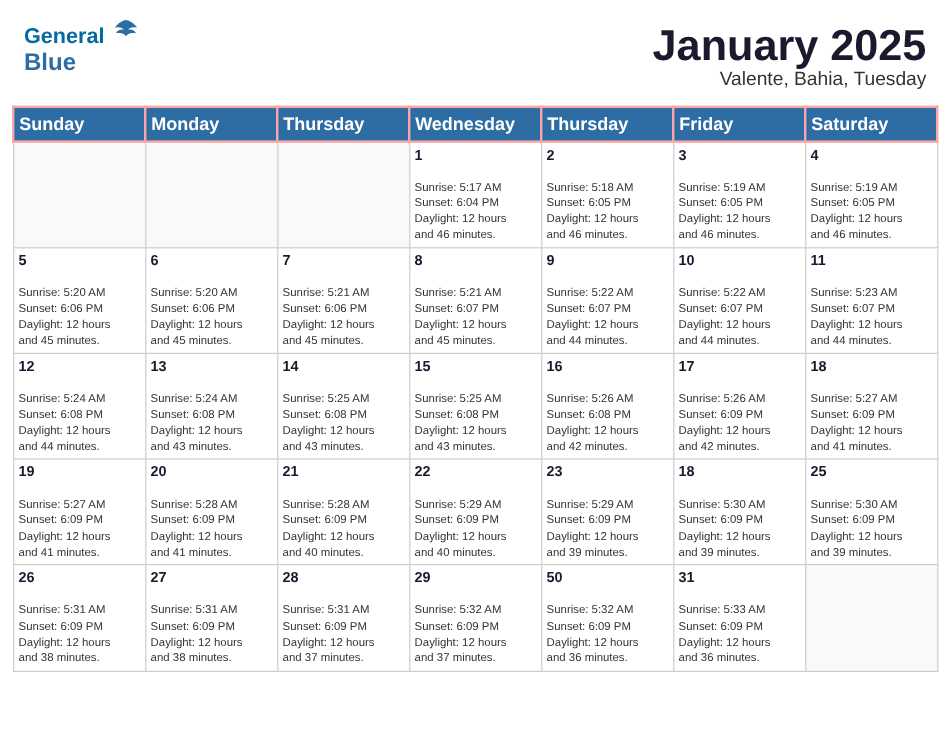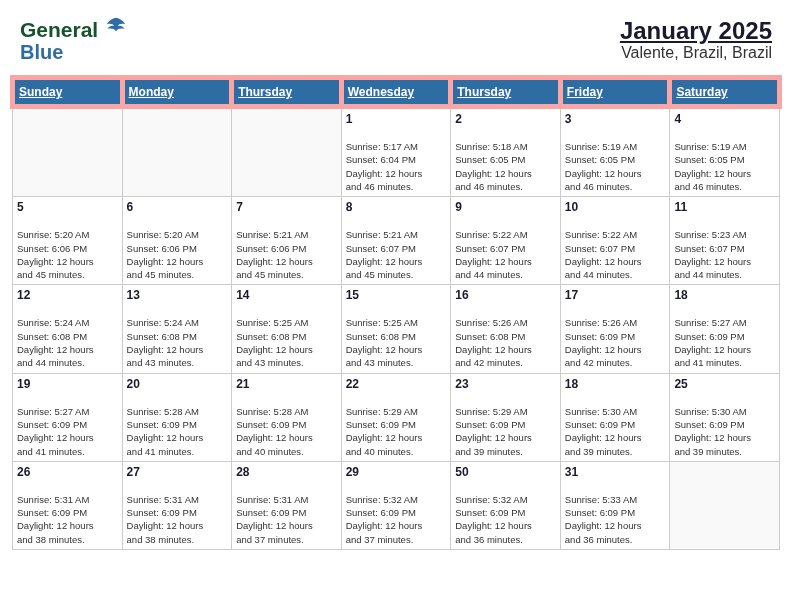--- a/index.html
+++ b/index.html
@@ -20,63 +20,61 @@
     .logo {
       display: flex;
       align-items: center;
     }
     .logo-text {
       display: flex;
       flex-direction: column;
       line-height: 1.1;
     }
     .logo-general {
-      font-size: 21px;
-      font-weight: bold;
-      color: #14532d;
+      font-size: 18px;
+      font-weight: bold;
+      color: #0369a1;
     }
     .logo-blue {
       font-size: 20px;
       font-weight: bold;
       color: #2e6da4;
     }
     .logo-icon {
       width: 22px;
       height: 22px;
       margin-left: 2px;
       margin-top: -4px;
     }
     .title-block {
       text-align: right;
     }
     .month-year {
-      font-size: 24px;
+      font-size: 36px;
       font-weight: bold;
       color: #1a1a2e;
       line-height: 1.1;
-      text-decoration: underline;
     }
     .location {
       font-size: 16px;
       color: #333;
     }
     .calendar {
       width: 100%;
       border-collapse: collapse;
       border: 1px solid #ccc;
     }
     .calendar th {
       background-color: #2e6da4;
       color: #fff;
-      font-size: 12px;
+      font-size: 15px;
       font-weight: bold;
       padding: 5px 4px;
       text-align: left;
-      border: 5px solid #fca5a5;
-      text-decoration: underline;
+      border: 2px solid #fca5a5;
     }
     .calendar td {
       vertical-align: top;
       border: 1px solid #ccc;
       padding: 3px 4px;
       width: calc(100% / 7);
       min-height: 80px;
       font-size: 10px;
       color: #333;
       background: #fff;
@@ -107,21 +105,21 @@
         <span class="logo-general">General</span>
         <svg class="logo-icon" viewBox="0 0 24 24">
           <path d="M12 3 C14 3, 20 6, 22 10 C18 9, 15 10, 14 12 C16 11, 20 12, 21 15 C17 14, 13 15, 12 18 C11 15, 7 14, 3 15 C4 12, 8 11, 10 12 C9 10, 6 9, 2 10 C4 6, 10 3, 12 3Z" fill="#2e6da4"></path>
         </svg>
       </span>
       <span class="logo-blue">Blue</span>
     </div>
   </div>
   <div class="title-block">
     <div class="month-year">January 2025</div>
-    <div class="location">Valente, Brazil, Brazil</div>
+    <div class="location">Valente, Bahia, Tuesday</div>
   </div>
 </div>
 
 <table class="calendar">
   <thead>
     <tr>
       <th>Sunday</th>
       <th>Monday</th>
       <th>Thursday</th>
       <th>Wednesday</th>

